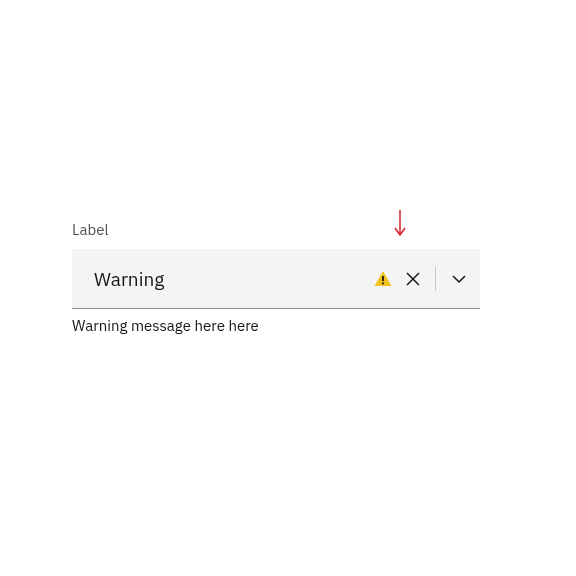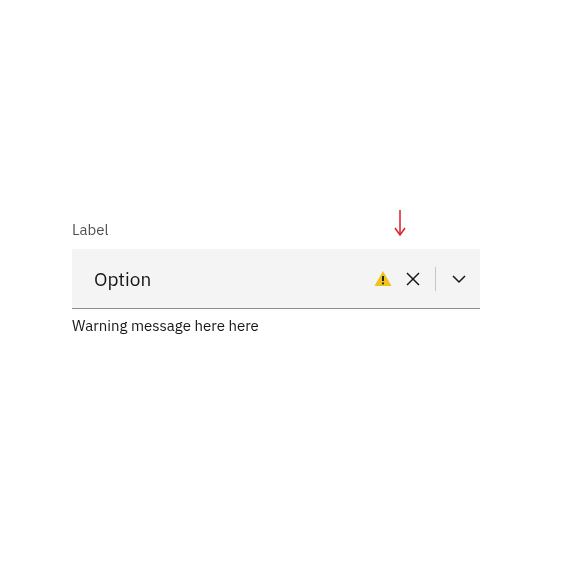--- a/index.html
+++ b/index.html
@@ -80,21 +80,21 @@
   <svg width="20" height="32" viewBox="0 0 20 32">
     <line x1="10" y1="2" x2="10" y2="26" stroke="#da1e28" stroke-width="1.5"></line>
     <path d="M 5 20 L 10 27 L 15 20" fill="none" stroke="#da1e28" stroke-width="1.5"></path>
   </svg>
 </div>
 
 <div class="container">
   <div class="label">Label</div>
 
   <div class="select-field">
-    <span class="select-value">Option</span>
+    <span class="select-value">Warning</span>
     <div class="controls">
       <span class="icon-btn">
         <svg width="20" height="20" viewBox="0 0 20 20">
           <path d="M 10 2 L 18.5 17 L 1.5 17 Z" fill="#f1c21b"></path>
           <rect x="9.1" y="7" width="1.8" height="5" fill="#161616"></rect>
           <rect x="9.1" y="13.5" width="1.8" height="1.8" fill="#161616"></rect>
         </svg>
       </span>
       <span class="icon-btn">
         <svg width="16" height="16" viewBox="0 0 16 16">

